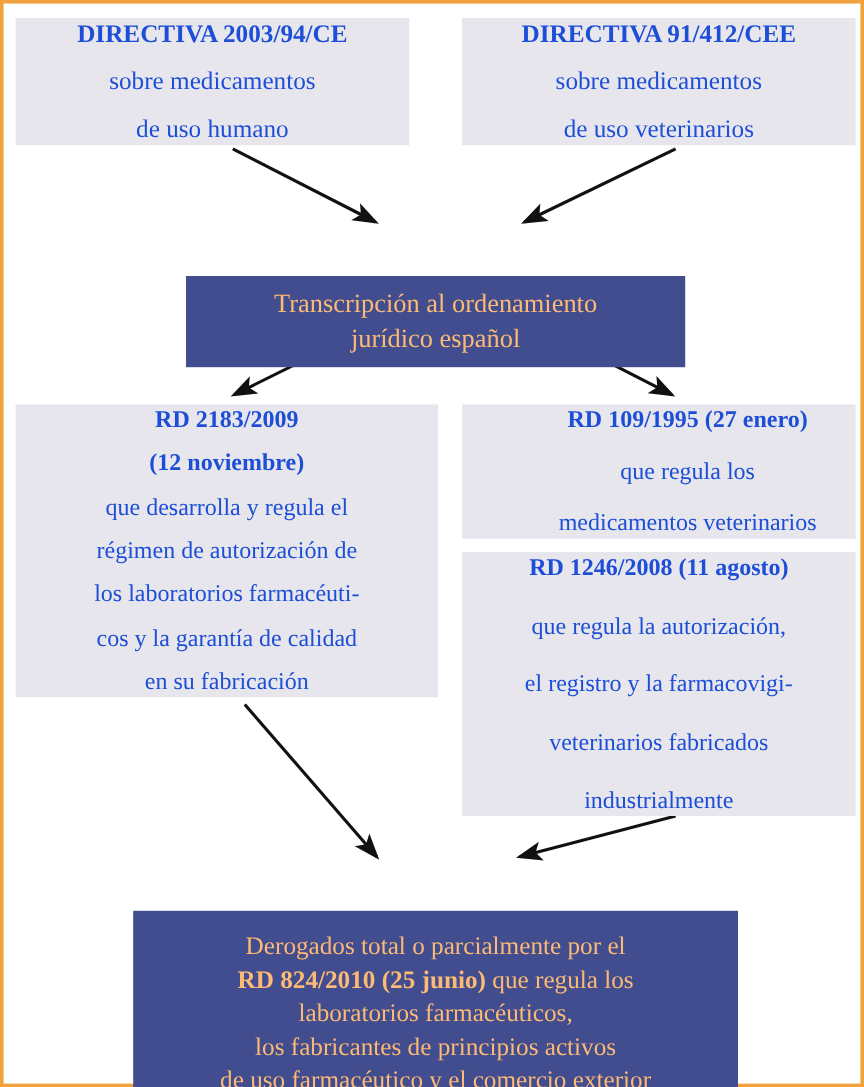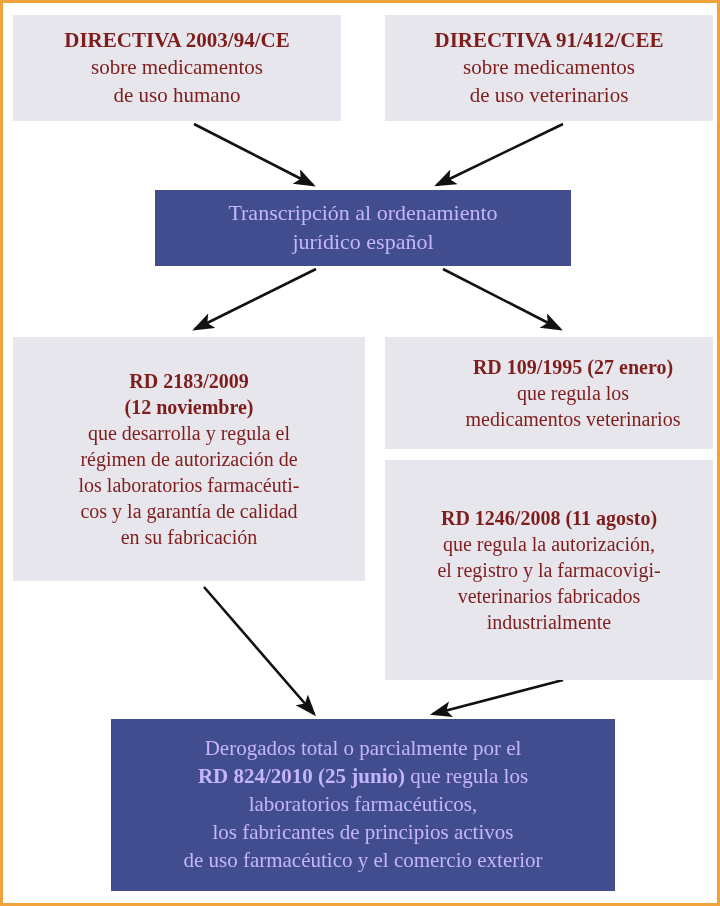--- a/index.html
+++ b/index.html
@@ -37,26 +37,28 @@
     flex-direction: column;
     align-items: center;
     justify-content: center;
     text-align: center;
     line-height: 1.30;
     z-index: 2;
   }
 
   .node.grey {
     background: #e7e6ec;
-    color: #7f1d1d;
+    color: #1d4ed8;
+    justify-content: space-between;
   }
 
   .node.blue {
     background: #424d8f;
-    color: #c4b5fd;
+    color: #fdba74;
+    margin-top: 40px;
   }
 
   .ln { display: block; white-space: nowrap; }
   .bold { font-weight: bold; }
 
   
   #dir-humano     { left: 10px;  top: 12px;  width: 328px; height: 106px; font-size: 21px; }
   #dir-veterinario{ left: 382px; top: 12px;  width: 328px; height: 106px; font-size: 21px; }
 
   #transcripcion  { left: 152px; top: 187px; width: 416px; height: 76px;  font-size: 22px; }

